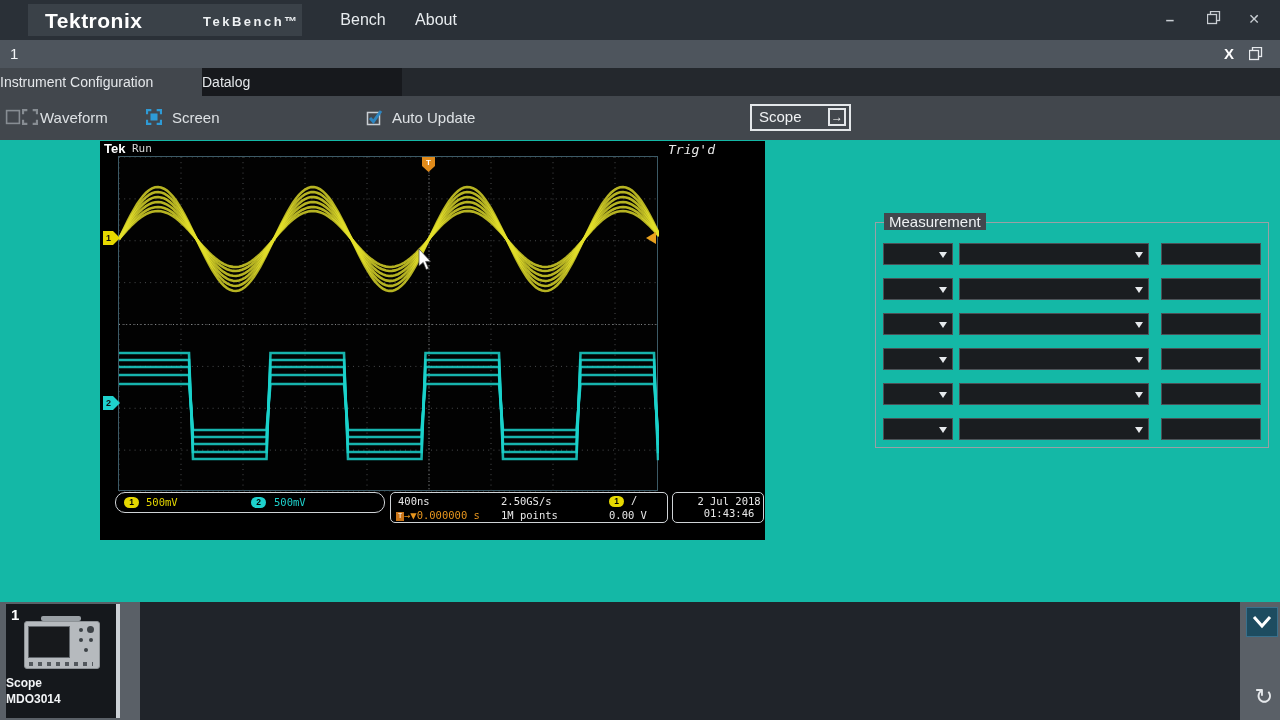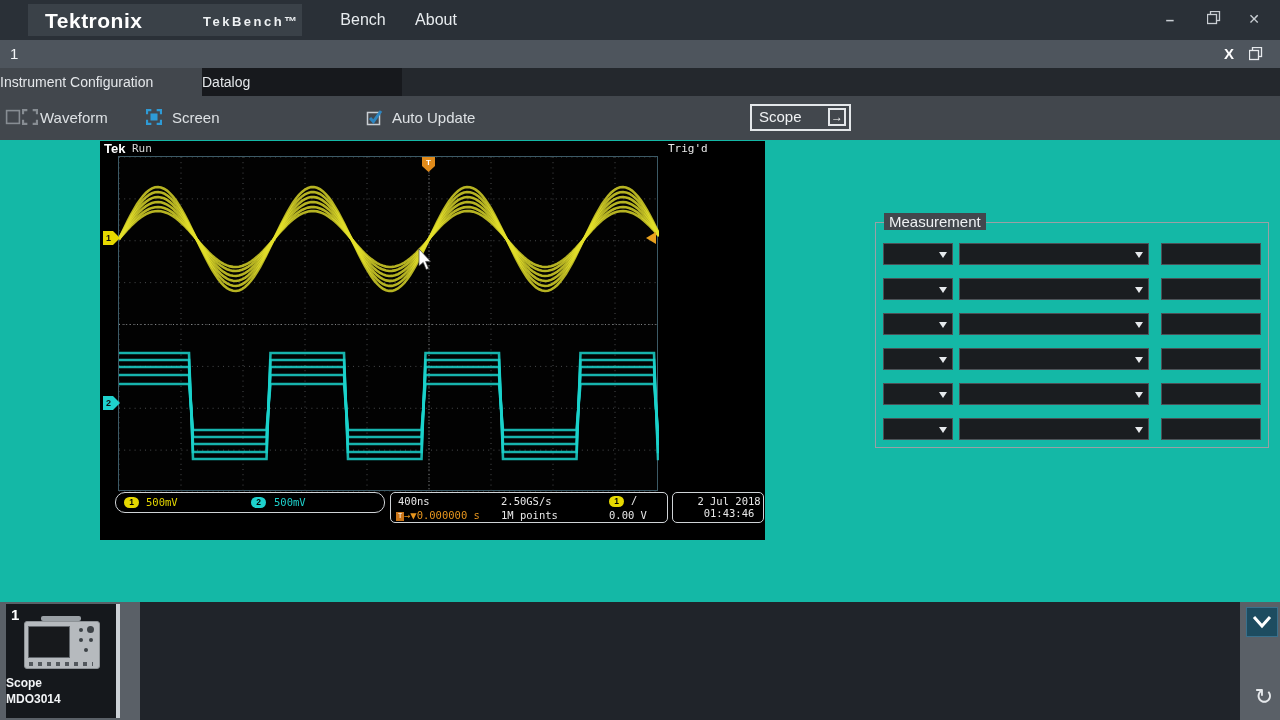--- a/index.html
+++ b/index.html
@@ -41,21 +41,21 @@
   .export-icon{position:absolute;right:3px;top:2px;width:18px;height:18px;border:2px solid #e4e7ea;box-sizing:border-box;
                color:#fff;font-size:12px;line-height:14px;text-align:center;}
 
   
   .scope{position:absolute;left:100px;top:141px;width:665px;height:399px;background:#000;
          font-family:"DejaVu Sans Mono",monospace;}
   .sc-tek{position:absolute;left:4px;top:0;font-family:"Liberation Sans",sans-serif;font-weight:bold;font-size:13px;color:#fff;}
   .sc-run{position:absolute;left:32px;top:1px;font-size:11px;color:#d8d8d8;}
   .sc-warn{position:absolute;left:103px;top:1px;width:455px;height:13px;background:#bf0a12;color:#ff9c9c;
            font-size:10.5px;line-height:13px;text-align:center;white-space:nowrap;overflow:hidden;}
-  .sc-trigd{position:absolute;left:568px;top:1px;font-size:11px;color:#e8e8e8;}
+  .sc-trigd{position:absolute;left:568px;top:1px;font-size:13px;color:#e8e8e8;font-style:italic;}
   .grat{position:absolute;left:18px;top:15px;width:540px;height:335px;background:#020202;border:1px solid #3c5a66;box-sizing:border-box;}
   .pennant{position:absolute;width:17px;height:14px;font-family:"Liberation Sans",sans-serif;font-weight:bold;font-size:9px;
            color:#101010;line-height:14px;padding-left:3px;box-sizing:border-box;
            clip-path:polygon(0 0,10px 0,100% 50%,10px 100%,0 100%);}
   .p-ch1{left:3px;top:90px;background:#e6d800;}
   .p-ch2{left:3px;top:255px;background:#1ed2cd;}
   .t-pennant{position:absolute;left:322px;top:16px;width:13px;height:15px;background:#e08a1a;color:#fff;
              font-family:"Liberation Sans",sans-serif;font-weight:bold;font-size:8px;text-align:center;line-height:11px;
              clip-path:polygon(0 0,100% 0,100% 60%,50% 100%,0 60%);}
   .t-level{position:absolute;left:546px;top:91px;width:0;height:0;

